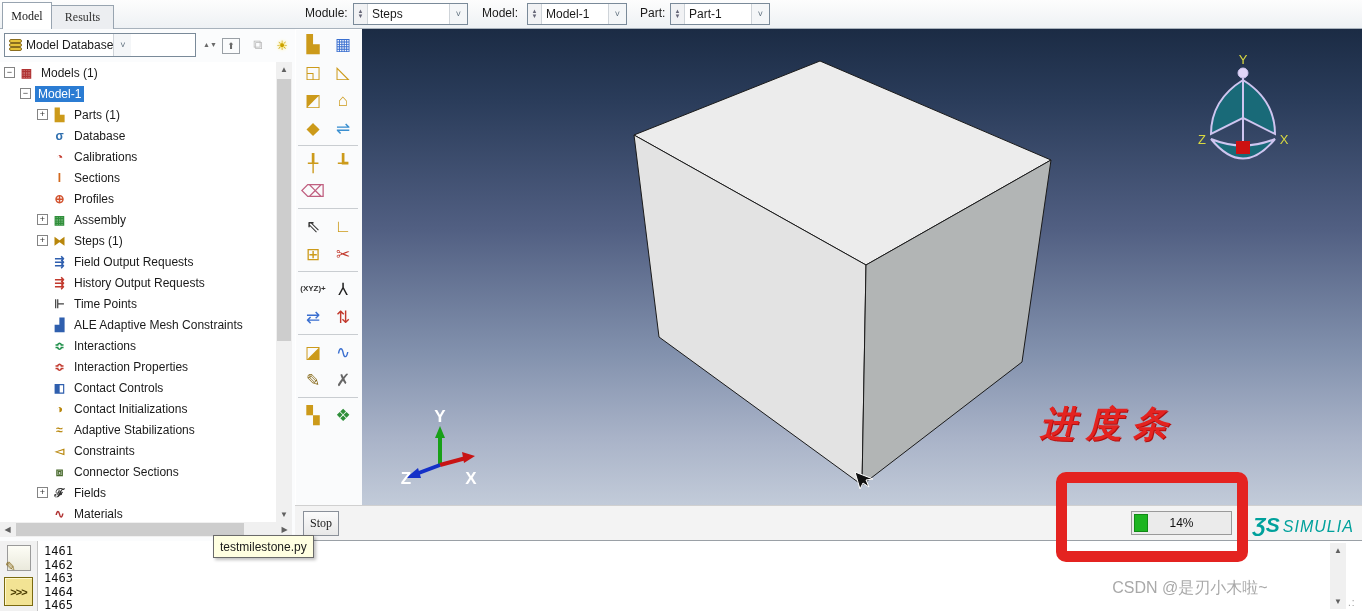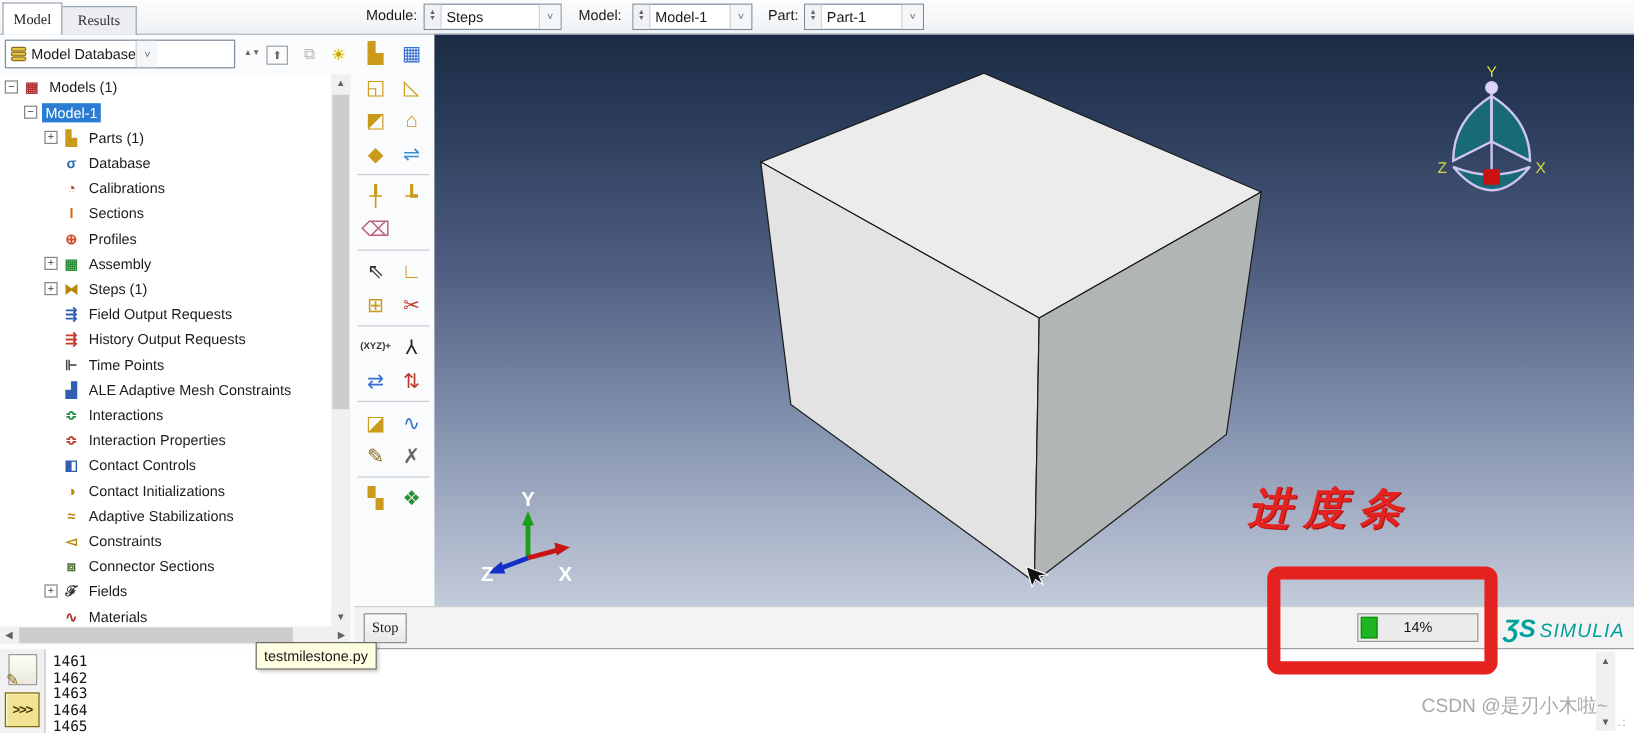--- a/index.html
+++ b/index.html
@@ -92,21 +92,21 @@
            box-sizing:border-box;display:flex;align-items:center;justify-content:center;
            font-weight:bold;color:#4a3c00;font-size:11px;letter-spacing:-1px;box-shadow:inset 1px 1px 0 #fff8cc;}
   .clilines{position:absolute;left:44px;top:4px;font-family:"DejaVu Sans Mono",monospace;font-size:12px;line-height:13.5px;color:#111;}
   .cli-vsb{position:absolute;left:1330px;top:2px;width:16px;height:66px;background:#f0f0f0;}
   .cli-vsb .arr{position:absolute;left:0;width:16px;height:15px;color:#606060;font-size:8px;display:flex;align-items:center;justify-content:center;}
   .grip{position:absolute;left:1348px;top:56px;color:#9a9a9a;font-size:10px;letter-spacing:1px;}
 
   .tooltip{position:absolute;left:213px;top:535px;height:21px;padding:0 6px;background:#ffffe1;border:1px solid #6a6a6a;
            display:flex;align-items:center;z-index:60;box-shadow:2px 2px 3px rgba(0,0,0,.25);}
 
-  .watermark{position:absolute;left:1040px;top:578px;width:300px;text-align:right;color:#a9a9a9;font-size:16px;z-index:50;}
+  .watermark{position:absolute;left:1040px;top:578px;width:300px;text-align:center;color:#a9a9a9;font-size:16px;z-index:50;}
 </style>
 </head>
 <body>
 
 <div class="topbar">
   <div class="tab active">Model</div>
   <div class="tab inactive">Results</div>
 
   <span class="tb-label" style="left:305px">Module:</span>
   <div class="combo" style="left:353px;width:115px">

